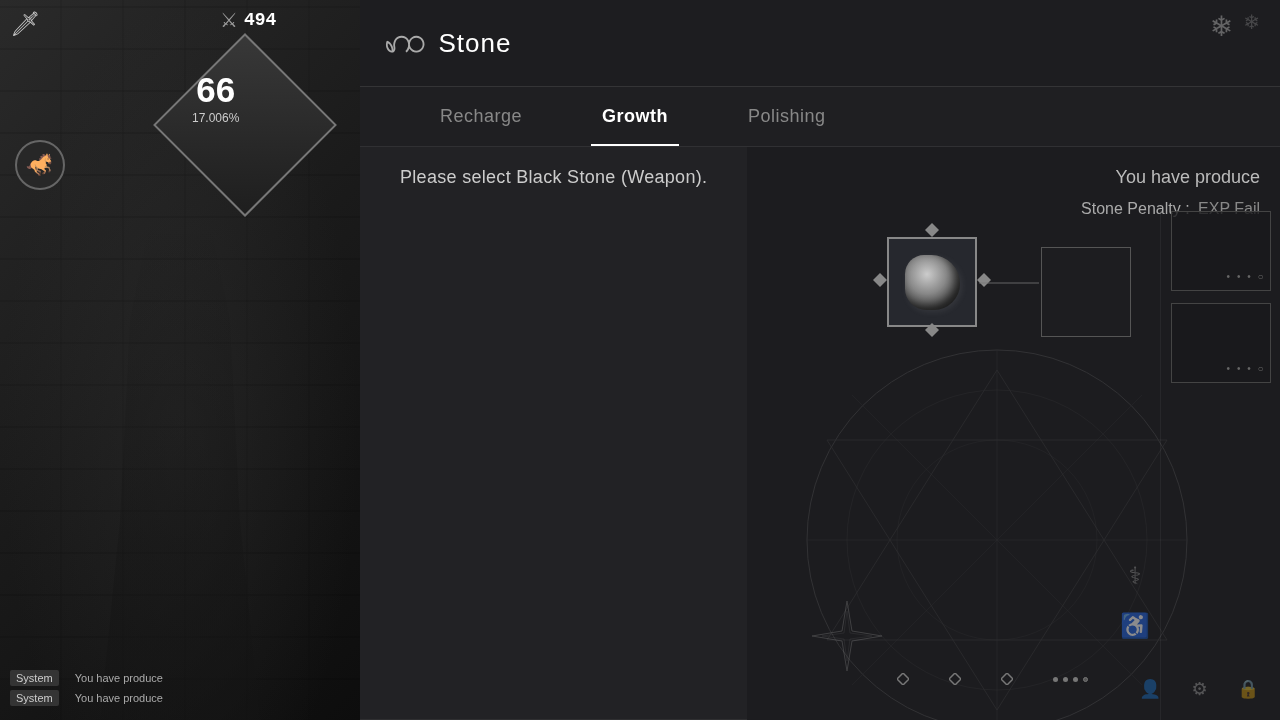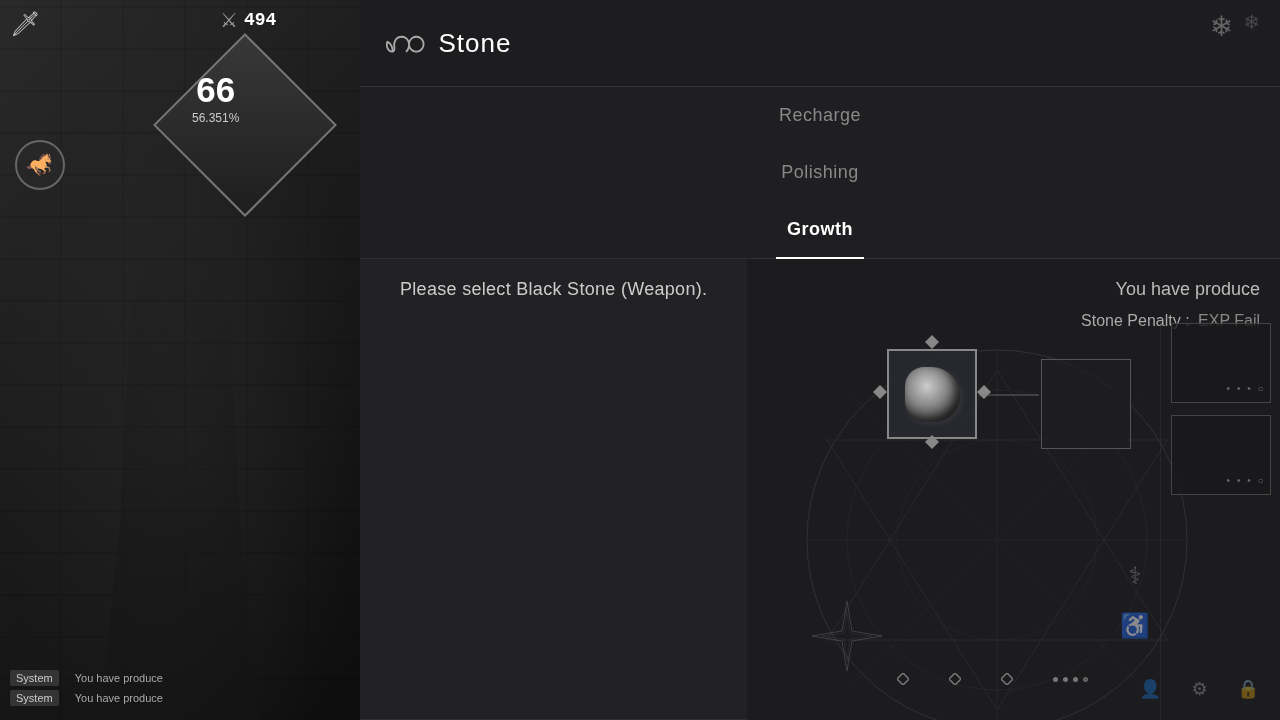--- a/index.html
+++ b/index.html
@@ -195,21 +195,20 @@
     }
 
     
     .tab-bar {
       display: flex;
       align-items: center;
       padding: 0 40px;
       border-bottom: 1px solid rgba(255,255,255,0.08);
       background: rgba(32,32,35,0.98);
       min-height: 60px;
-      flex-direction: column;
     }
 
     .tab-item {
       padding: 18px 40px;
       font-size: 18px;
       color: #888888;
       cursor: pointer;
       position: relative;
       letter-spacing: 0.5px;
       transition: color 0.2s;
@@ -382,21 +381,21 @@
       border: 2px solid #777;
     "></div>
     <div style="
       position:absolute;
       top:42px; left:102px;
       text-align:center;
       color:#fff;
       z-index:2;
     ">
       <div style="font-size:35px; font-weight:bold; color:#fff; line-height:1;">66</div>
-      <div style="font-size:12px; color:#ccc; margin-top:4px;">56.351%</div>
+      <div style="font-size:12px; color:#ccc; margin-top:4px;">17.006%</div>
     </div>
   </div>
 
   <div class="crossed-swords">
     <span style="font-size:20px; opacity:0.8;">⚔</span>
     <span style="font-size:18px; color:#fff; font-weight:bold;font-family:Liberation Mono, monospace;">494</span>
   </div>
 
   <div class="horse-icon-area">
     <span style="font-size:22px; color:#aaa; transform:scaleX(-1); display:inline-block;">🐎</span>
@@ -420,22 +419,22 @@
     <span class="panel-logo" style="font-size:36px; color:#aaa; font-weight:300;">ꩲ</span>
     <span class="panel-title">Stone</span>
     <div class="snowflake-area">
       <span class="snowflake">❄</span>
       <span class="snowflake" style="font-size:20px; opacity:0.6;">❄</span>
     </div>
   </div>
 
   <div class="tab-bar">
     <div class="tab-item">Recharge</div>
+    <div class="tab-item active">Growth</div>
     <div class="tab-item">Polishing</div>
-    <div class="tab-item active">Growth</div>
   </div>
 
   <div class="content-area">
 
     <div class="info-bar">
       <span class="info-message">Please select Black Stone (Weapon).</span>
     </div>
 
     <div class="main-content">
 

